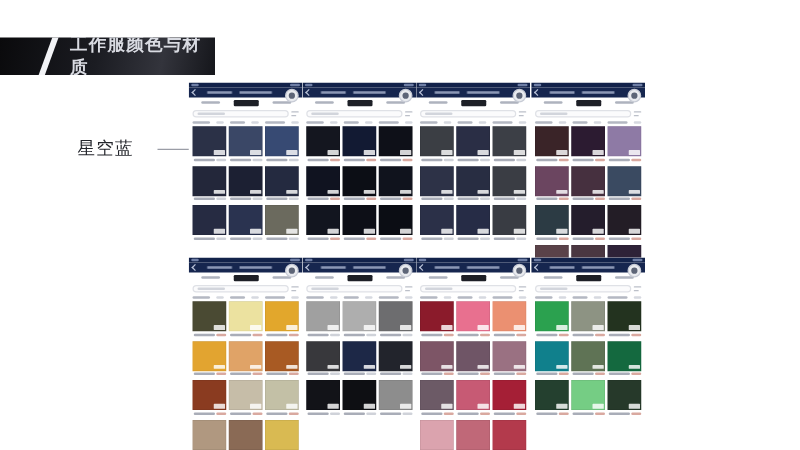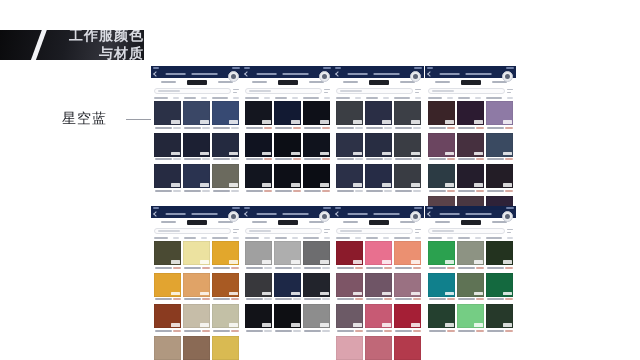--- a/index.html
+++ b/index.html
@@ -7,25 +7,24 @@
     width:640px;height:360px;
     background:#ffffff;
     font-family:"Liberation Sans","DejaVu Sans",sans-serif;
     overflow:hidden;
     position:relative;
   }
 
   
   .banner{
     position:absolute;left:0;top:30px;
-    width:144px;height:30px;
+    width:172px;height:30px;
     background:linear-gradient(100deg,#0a0a0c 0%,#1b1c22 45%,#33343c 75%,#15161b 100%);
     display:flex;align-items:center;
     overflow:hidden;
-    text-align:right;
   }
   .banner-slash{
     position:absolute;left:36px;top:-6px;
     width:5px;height:44px;
     background:#f2f3f6;
     transform:skewX(-20deg);
   }
   .banner-title{
     position:relative;
     margin-left:56px;

